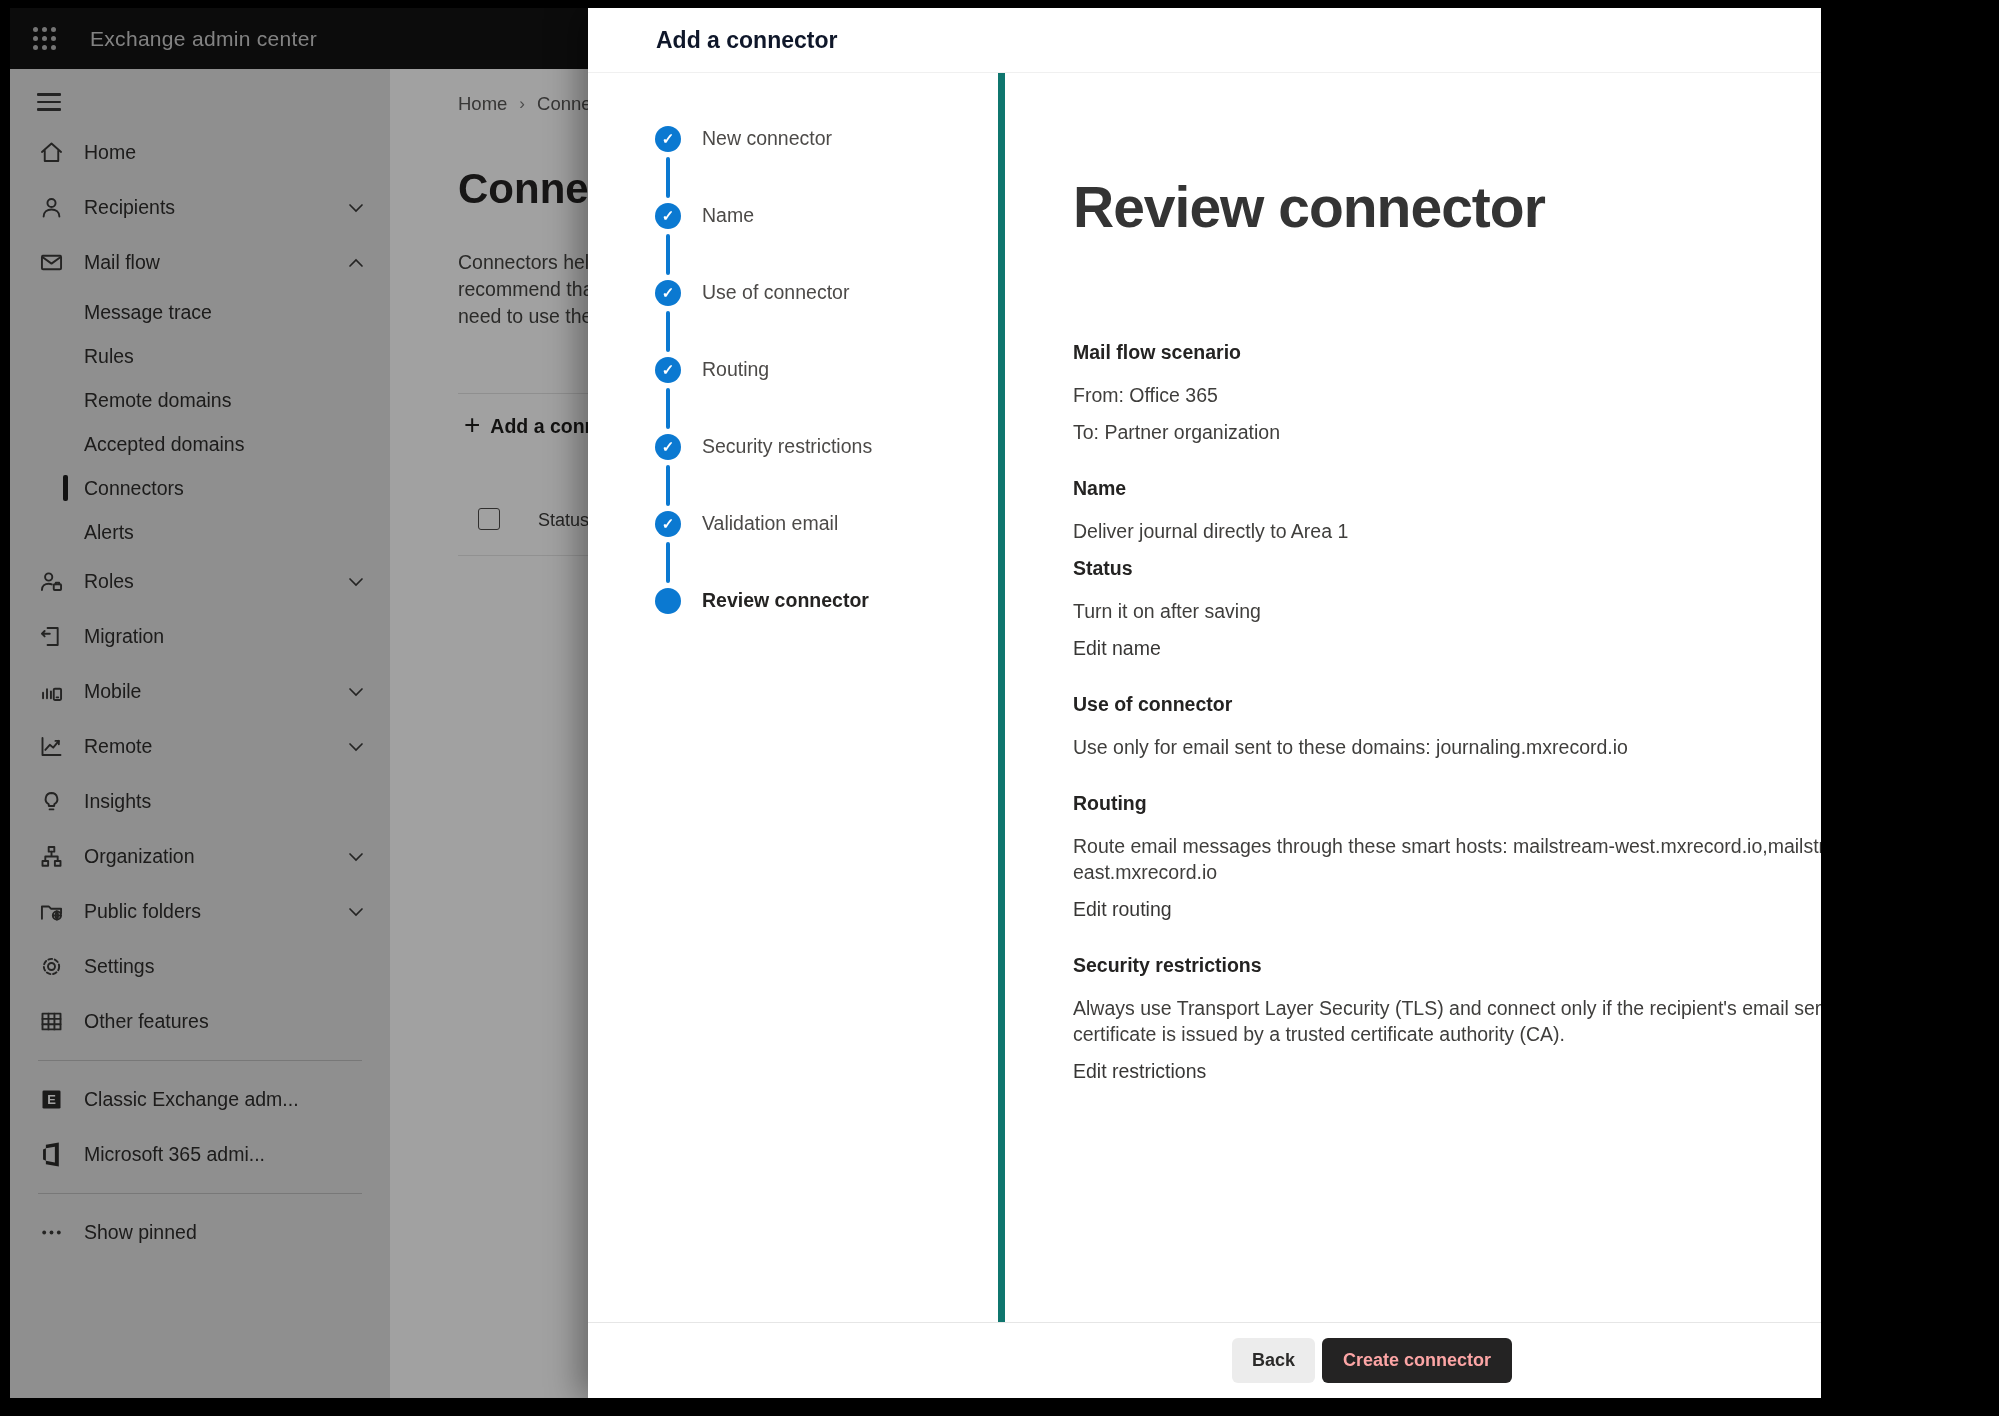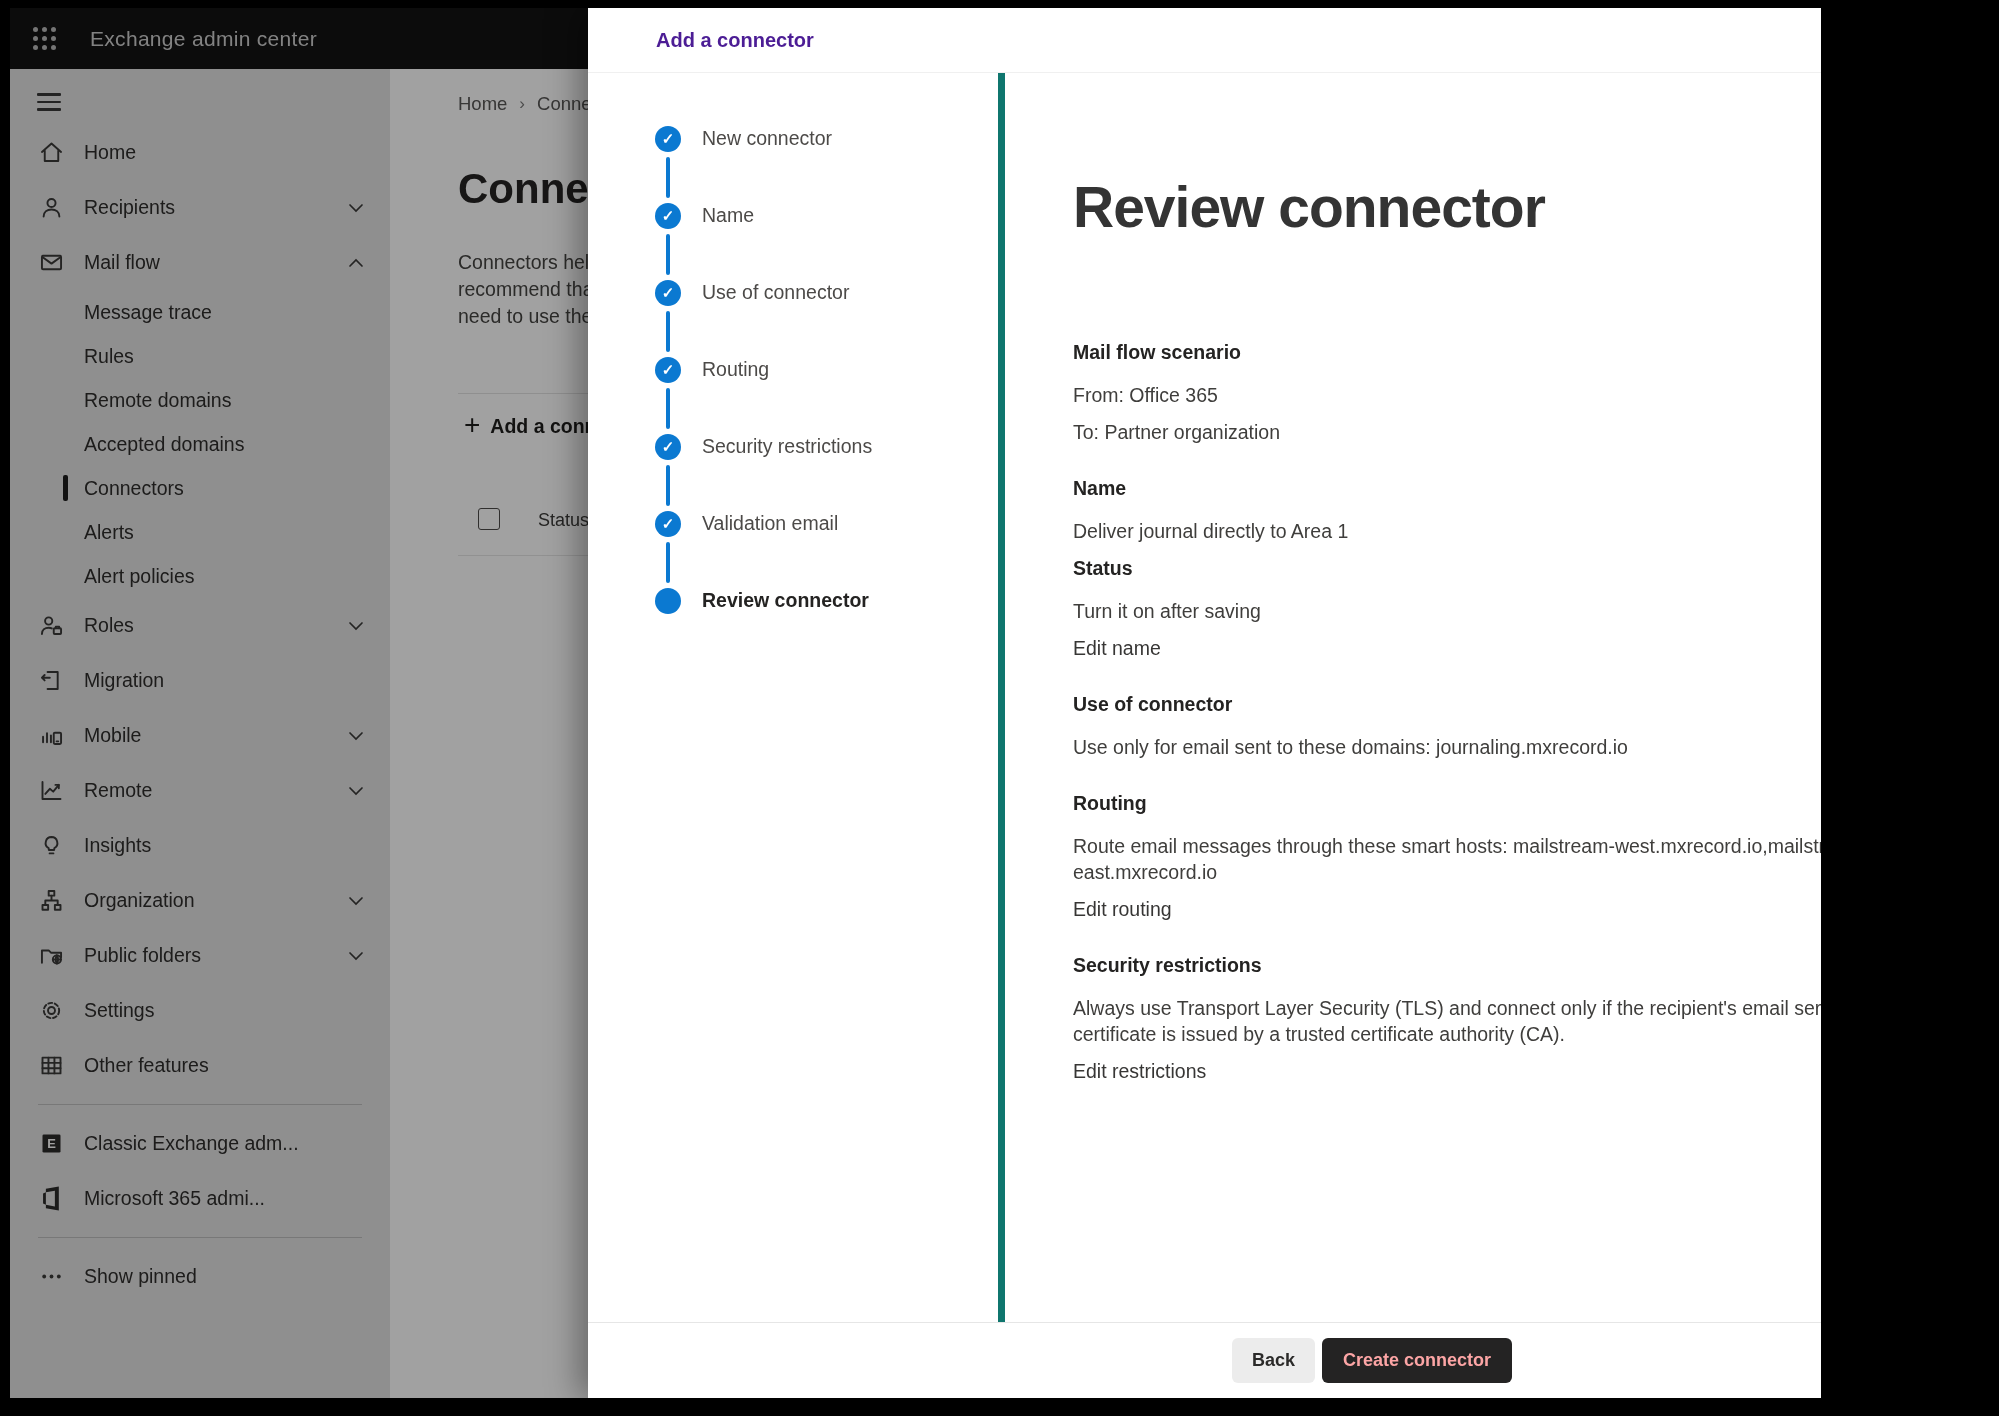--- a/index.html
+++ b/index.html
@@ -45,21 +45,21 @@
   .chkbox { position:absolute; left:88px; top:439px; width:22px; height:22px; border:1.7px solid #4d4b49; border-radius:3px; background:transparent; cursor:pointer; }
   .col-status { position:absolute; left:148px; top:441px; font-size:18px; color:#3c3b39; }
   .pg-rule2 { position:absolute; left:68px; right:0; top:486px; height:1px; background:#e6e6e6; }
 
   
   .overlay { position:absolute; inset:0; background:rgba(0,0,0,.37); z-index:5; }
 
   
   .panel { position:absolute; left:578px; top:0; width:1399px; height:1390px; background:#fff; z-index:10; display:flex; flex-direction:column; box-shadow:-10px 0 30px rgba(0,0,0,.35); }
   .p-header { height:65px; flex:none; display:flex; align-items:center; padding-left:68px; border-bottom:1px solid #f0f0f0; }
-  .p-title { font-size:20px; font-weight:700; color:#4c1d95; }
+  .p-title { font-size:23px; font-weight:700; color:#0f172a; }
   .p-close { margin-left:auto; margin-right:24px; width:34px; height:34px; display:flex; align-items:center; justify-content:center; cursor:pointer; }
   .p-body { flex:1; display:flex; min-height:0; }
 
   
   .step-col { width:417px; flex:none; border-right:7px solid #0f766e; padding:27px 0 0 67px; }
   .stepper { list-style:none; }
   .step { height:77px; display:flex; align-items:center; position:relative; }
   .step .dot { width:26px; height:26px; border-radius:50%; background:#0b79d1; flex:none; display:flex; align-items:center; justify-content:center; }
   .step.done .dot::after { content:"✓"; color:#fff; font-size:15px; font-weight:700; }
   .step:not(:last-child)::after { content:""; position:absolute; left:11px; top:57px; width:4px; height:41px; background:#0b79d1; border-radius:2px; }
@@ -160,23 +160,20 @@
           </li>
           <li class="sub-item">
             <span>Accepted domains</span>
           </li>
           <li class="sub-item selected">
             <span>Connectors</span>
           </li>
           <li class="sub-item">
             <span>Alerts</span>
           </li>
-          <li class="sub-item">
-            <span>Alert policies</span>
-          </li>
           <li class="nav-item">
             <span class="nav-icon">
               <svg viewBox="0 0 24 24" fill="none" stroke="#3a3938" stroke-width="1.7" stroke-linecap="round" stroke-linejoin="round">
                 <circle cx="9.5" cy="8" r="3.2"></circle>
                 <path d="M3.5 19.5 c0-3.6 2.7-5.5 6-5.5 1 0 2 .2 2.8 .6"></path>
                 <rect x="14" y="14.5" width="6.5" height="5" rx=".8"></rect>
                 <path d="M15.8 14.5 v-1.5 h3 v1.5"></path>
               </svg>
             </span>
             <span class="nav-label">Roles</span>

